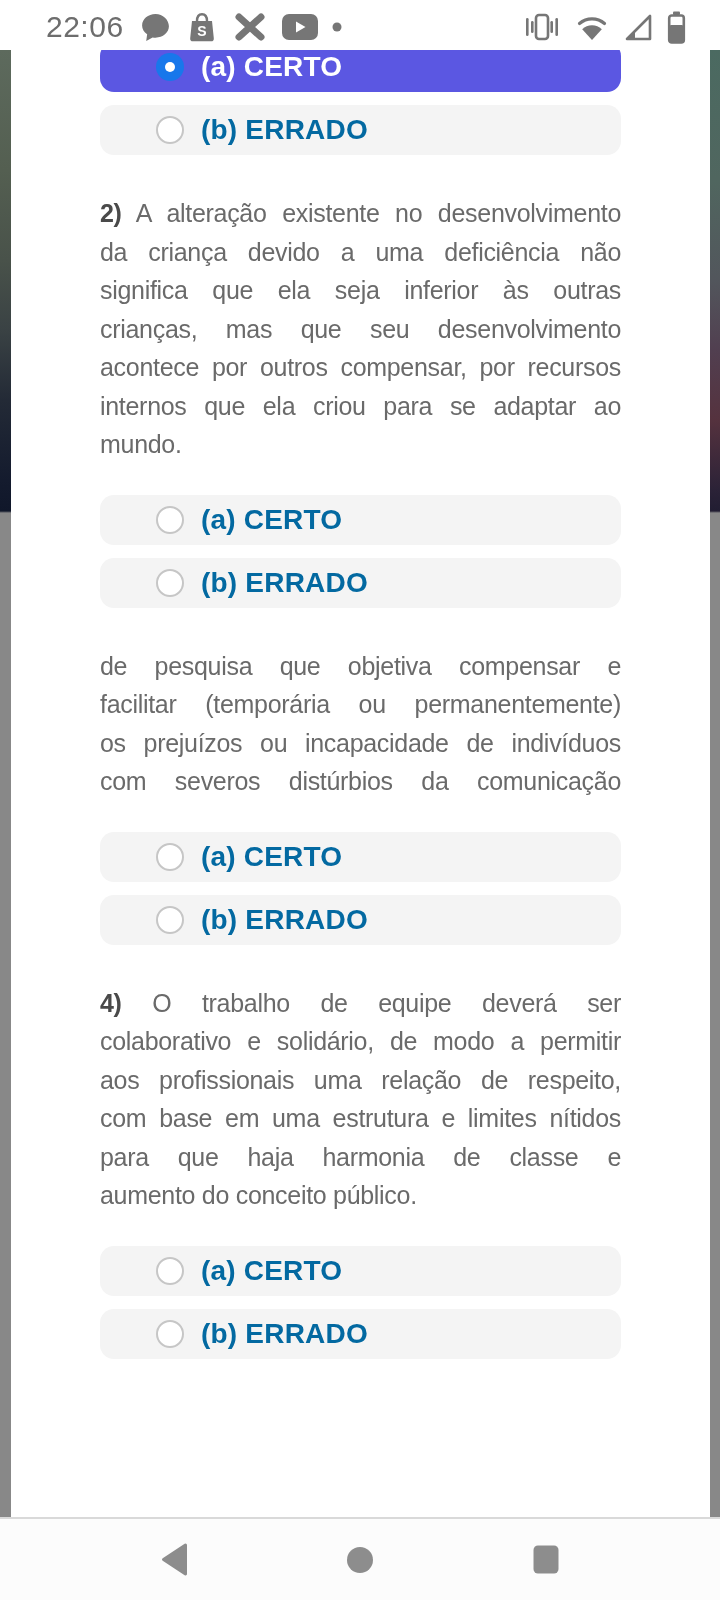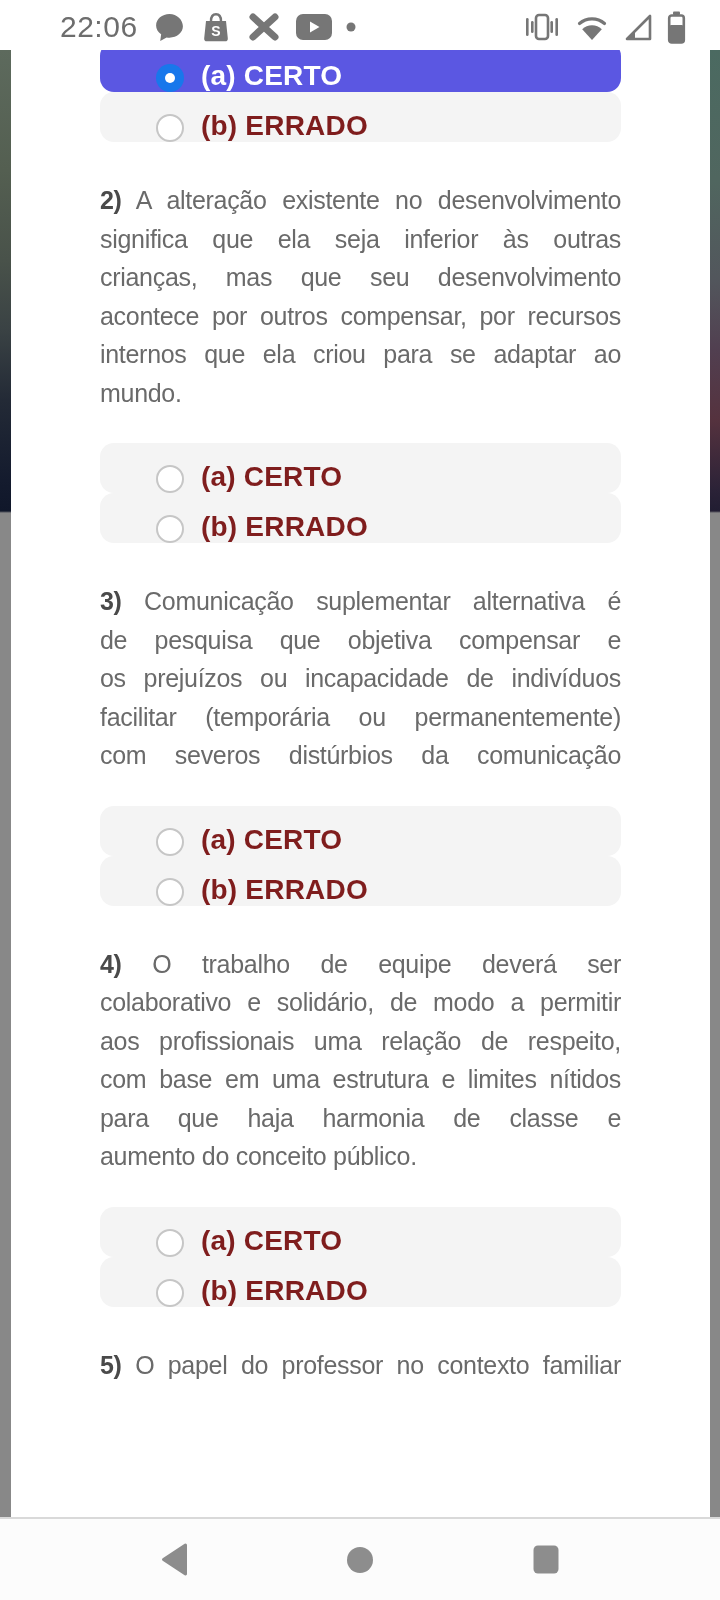--- a/index.html
+++ b/index.html
@@ -5,48 +5,48 @@
   html,body{margin:0;padding:0;}
   body{
     width:720px;height:1600px;position:relative;overflow:hidden;
     background:#ffffff;font-family:"Liberation Sans", sans-serif;
   }
   
   .status-bar{
     position:absolute;top:0;left:0;width:720px;height:50px;background:#ffffff;
     display:flex;align-items:center;z-index:40;padding-top:4px;box-sizing:border-box;
   }
-  .status-time{font-size:30px;color:#6d6d6d;margin-left:60px;letter-spacing:0.5px;}
+  .status-time{font-size:30px;color:#6d6d6d;margin-left:46px;letter-spacing:0.5px;}
   .notif-icons{display:flex;align-items:center;gap:13px;margin-left:15px;}
   .sys-icons{display:flex;align-items:center;gap:13px;margin-left:auto;margin-right:34px;}
   .sicon{display:block;}
   
   .viewport{position:absolute;top:50px;left:0;width:720px;height:1467px;overflow:hidden;}
   .bg-edge{position:absolute;top:0;height:100%;z-index:1;}
   .bg-edge.left{left:0;width:11px;
     background:linear-gradient(to bottom,#5d6a5d 0px,#545f51 120px,#49524a 210px,#3a4244 280px,#232a36 350px,#141b2e 430px,#10172a 461px,#888888 463px,#888888 100%);}
   .bg-edge.right{right:0;width:10px;
     background:linear-gradient(to bottom,#4b6a61 0px,#50665f 130px,#52565c 230px,#513f50 300px,#55323e 370px,#2b2237 440px,#211d32 461px,#888888 463px,#888888 100%);}
   .quiz-card{position:absolute;left:11px;top:0;width:699px;height:100%;background:#ffffff;overflow:hidden;z-index:2;}
   .card-content{padding:0 89px;margin-top:-8px;}
   
   .option{
-    height:50px;border-radius:14px;background:#f4f4f4;display:flex;align-items:flex-end;
-    margin-bottom:0;
+    height:50px;border-radius:14px;background:#f4f4f4;display:flex;align-items:center;
+    margin-bottom:13px;
   }
   .option.selected{background:#5b57e2;}
   .radio{
     width:28px;height:28px;border-radius:50%;background:#ffffff;border:2px solid #c6c6c6;
     box-sizing:border-box;margin-left:56px;flex:0 0 auto;position:relative;
   }
   .option.selected .radio{border:none;background:#1877eb;}
   .option.selected .radio::after{
     content:"";position:absolute;left:9px;top:9px;width:10px;height:10px;border-radius:50%;background:#ffffff;
   }
-  .option-label{margin-left:17px;font-size:28px;font-weight:bold;color:#7f1d1d;letter-spacing:0.2px;}
+  .option-label{margin-left:17px;font-size:28px;font-weight:bold;color:#0369a1;letter-spacing:0.2px;}
   .option.selected .option-label{color:#ffffff;}
   
   .question{
     font-size:25px;line-height:38.5px;color:#6a6a6a;letter-spacing:-0.3px;
     margin-top:39px;margin-bottom:31px;
   }
   .qline{text-align:justify;}
   .qline.j{text-align-last:justify;}
   .qnum{font-weight:bold;color:#4a4a4a;}
   
@@ -117,40 +117,40 @@
         <span class="radio"></span>
         <span class="option-label">(a) CERTO</span>
       </div>
       <div class="option">
         <span class="radio"></span>
         <span class="option-label">(b) ERRADO</span>
       </div>
 
       <div class="question">
         <div class="qline j"><span class="qnum">2)</span> <span>A alteração existente no desenvolvimento</span></div>
+        <div class="qline j">da criança devido a uma deficiência não</div>
         <div class="qline j">significa que ela seja inferior às outras</div>
         <div class="qline j">crianças, mas que seu desenvolvimento</div>
         <div class="qline j">acontece por outros compensar, por recursos</div>
         <div class="qline j">internos que ela criou para se adaptar ao</div>
         <div class="qline">mundo.</div>
       </div>
       <div class="option">
         <span class="radio"></span>
         <span class="option-label">(a) CERTO</span>
       </div>
       <div class="option">
         <span class="radio"></span>
         <span class="option-label">(b) ERRADO</span>
       </div>
 
       <div class="question">
-        <div class="qline j"><span class="qnum">3)</span> <span>Comunicação suplementar alternativa é</span></div>
         <div class="qline j">de pesquisa que objetiva compensar e</div>
+        <div class="qline j">facilitar (temporária ou permanentemente)</div>
         <div class="qline j">os prejuízos ou incapacidade de indivíduos</div>
-        <div class="qline j">facilitar (temporária ou permanentemente)</div>
         <div class="qline j">com severos distúrbios da comunicação</div>
       </div>
       <div class="option">
         <span class="radio"></span>
         <span class="option-label">(a) CERTO</span>
       </div>
       <div class="option">
         <span class="radio"></span>
         <span class="option-label">(b) ERRADO</span>
       </div>
@@ -165,23 +165,20 @@
       </div>
       <div class="option">
         <span class="radio"></span>
         <span class="option-label">(a) CERTO</span>
       </div>
       <div class="option">
         <span class="radio"></span>
         <span class="option-label">(b) ERRADO</span>
       </div>
 
-      <div class="question">
-        <div class="qline j"><span class="qnum">5)</span> <span>O papel do professor no contexto familiar</span></div>
-      </div>
 
     </div>
   </div>
 </div>
 
 <div class="nav-bar">
   <div class="nav-btn">
     <svg width="27" height="35" viewBox="0 0 27 35">
       <path fill="#8d8d8d" stroke="#8d8d8d" stroke-width="3" stroke-linejoin="round" d="M24.5 3 L2.5 17.5 L24.5 32z"></path>
     </svg>

